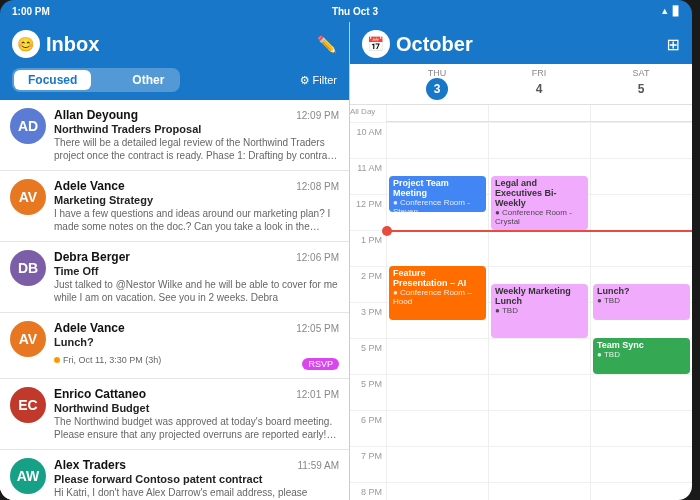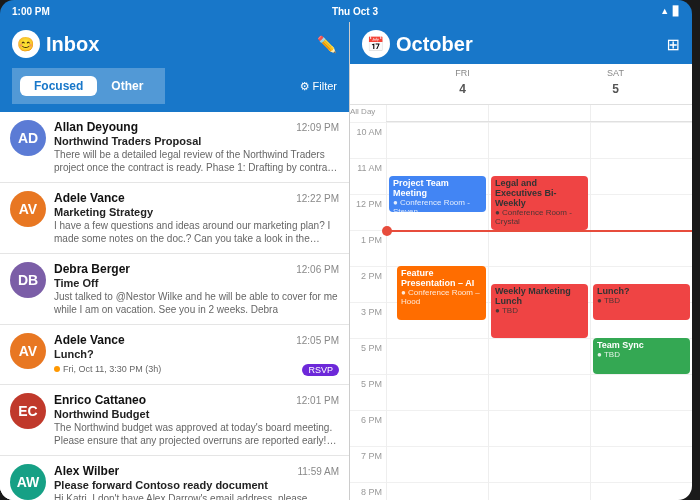--- a/index.html
+++ b/index.html
@@ -88,22 +88,23 @@
     .filter-tabs {
       background: #1877c9;
       padding: 4px 12px 8px;
       display: flex;
       align-items: center;
       justify-content: space-between;
     }
     .tab-group {
       display: flex;
       background: rgba(255,255,255,0.25);
-      border-radius: 0;
-      padding: 8px;
+      border-radius: 8px;
+      padding: 2px;
+      gap: 27px;
     }
     .tab {
       padding: 3px 14px;
       border-radius: 6px;
       font-size: 12px;
       font-weight: 600;
       color: white;
       cursor: pointer;
     }
     .tab.active {
@@ -178,26 +179,26 @@
       color: #666;
       margin-top: 1px;
       overflow: hidden;
       display: -webkit-box;
       -webkit-line-clamp: 2;
       -webkit-box-orient: vertical;
       line-height: 1.3;
     }
     .email-badge {
       display: inline-block;
-      background: #6d28d9;
+      background: #d946ef;
       color: white;
       font-size: 9px;
       padding: 1px 6px;
       border-radius: 10px;
-      margin-top: 2px;
+      margin-top: 8px;
     }
 
     
     .calendar-panel {
       flex: 1;
       display: flex;
       flex-direction: column;
       background: white;
     }
 
@@ -333,21 +334,21 @@
     .cal-event .event-title {
       font-weight: 700;
       font-size: 9px;
     }
     .cal-event .event-sub {
       font-size: 8px;
       opacity: 0.85;
     }
 
     .event-blue { background: #4285f4; color: white; }
-    .event-yellow { background: #ef4444; color: #333; }
+    .event-yellow { background: #f0abfc; color: #333; }
     .event-orange { background: #ff6d00; color: white; }
     .event-green { background: #34a853; color: white; }
     .allday-label {
       width: 36px;
       font-size: 8px;
       color: #999;
       padding-top: 2px;
       text-align: right;
       padding-right: 3px;
     }
@@ -410,21 +411,21 @@
       </div>
       <div class="email-subject">Northwind Traders Proposal</div>
       <div class="email-preview">There will be a detailed legal review of the Northwind Traders project once the contract is ready. Phase 1: Drafting by contract owners Phase 2: Initi...</div>
     </div>
   </div>
           <div class="email-item">
     <div class="email-avatar" style="background:#e87722">AV</div>
     <div class="email-content">
       <div class="email-header-row">
         <span class="email-sender">Adele Vance</span>
-        <span class="email-time">12:22 PM</span>
+        <span class="email-time">12:08 PM</span>
       </div>
       <div class="email-subject">Marketing Strategy</div>
       <div class="email-preview">I have a few questions and ideas around our marketing plan? I made some notes on the doc.? Can you take a look in the teams share and give me y...</div>
     </div>
   </div>
           <div class="email-item">
     <div class="email-avatar" style="background:#7b5ea7">DB</div>
     <div class="email-content">
       <div class="email-header-row">
         <span class="email-sender">Debra Berger</span>
@@ -457,44 +458,48 @@
         <span class="email-time">12:01 PM</span>
       </div>
       <div class="email-subject">Northwind Budget</div>
       <div class="email-preview">The Northwind budget was approved at today's board meeting. Please ensure that any projected overruns are reported early! Q1 spend: $10.0...</div>
     </div>
   </div>
           <div class="email-item">
     <div class="email-avatar" style="background:#16a085">AW</div>
     <div class="email-content">
       <div class="email-header-row">
-        <span class="email-sender">Alex Wilber</span>
+        <span class="email-sender">Alex Traders</span>
         <span class="email-time">11:59 AM</span>
       </div>
-      <div class="email-subject">Please forward Contoso ready document</div>
+      <div class="email-subject">Please forward Contoso patent contract</div>
       <div class="email-preview">Hi Katri, I don't have Alex Darrow's email address, please forward Contoso patent document to him. Thank you, Alex</div>
     </div>
   </div>
         </div>
 
     </div>
 
     <div class="calendar-panel">
       <div class="calendar-header">
         <div class="calendar-title">
           <div class="cal-icon">📅</div>
           <span>October</span>
         </div>
         <div class="calendar-top-icons">
           <span>⊞</span>
         </div>
       </div>
 
       <div class="day-header" id="day-header-row">
 
+      <div class="day-col-header today">
+    <div class="day-label">Thu</div>
+    <div class="day-num">3</div>
+  </div>
           <div class="day-col-header">
     <div class="day-label">Fri</div>
     <div class="day-num">4</div>
   </div>
           <div class="day-col-header">
     <div class="day-label">Sat</div>
     <div class="day-num">5</div>
   </div>
         </div>
 
@@ -533,21 +538,21 @@
               <div class="time-line"></div>
               <div class="time-line"></div>
               <div class="time-line"></div>
               <div class="time-line"></div>
               <div class="time-line"></div>
               <div class="time-line"></div>
               <div class="cal-event event-blue" style="top: 54px; height: 36px;">
     <div class="event-title">Project Team Meeting</div>
     <div class="event-sub">● Conference Room - Steven</div>
   </div>
-              <div class="cal-event event-orange" style="top: 144px; height: 54px; margin-left: 8px;">
+              <div class="cal-event event-orange" style="top: 144px; height: 54px;">
     <div class="event-title">Feature Presentation – AI</div>
     <div class="event-sub">● Conference Room – Hood</div>
   </div>
             </div>
             <div class="grid-col">
               <div class="time-line"></div>
               <div class="time-line"></div>
               <div class="time-line"></div>
               <div class="time-line"></div>
               <div class="time-line"></div>

